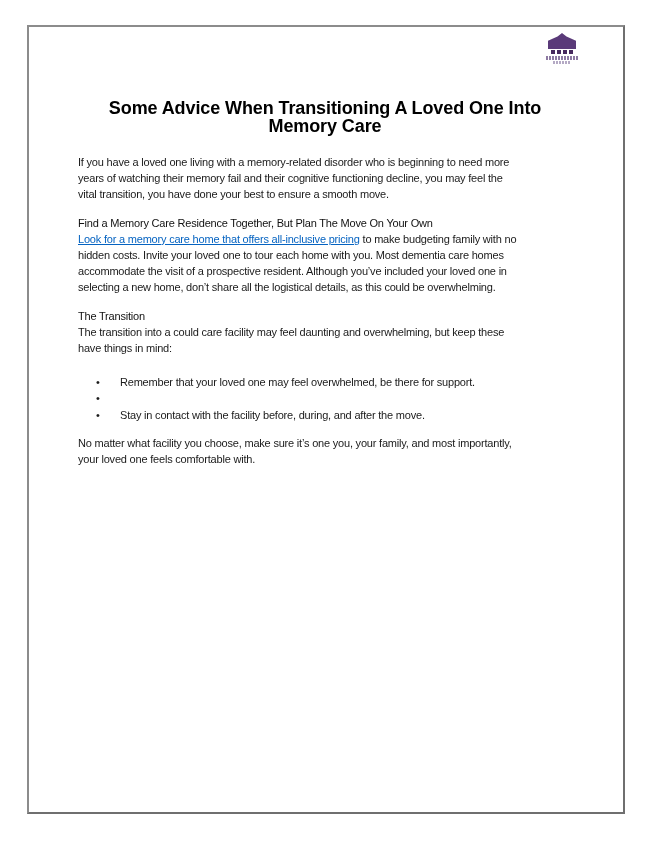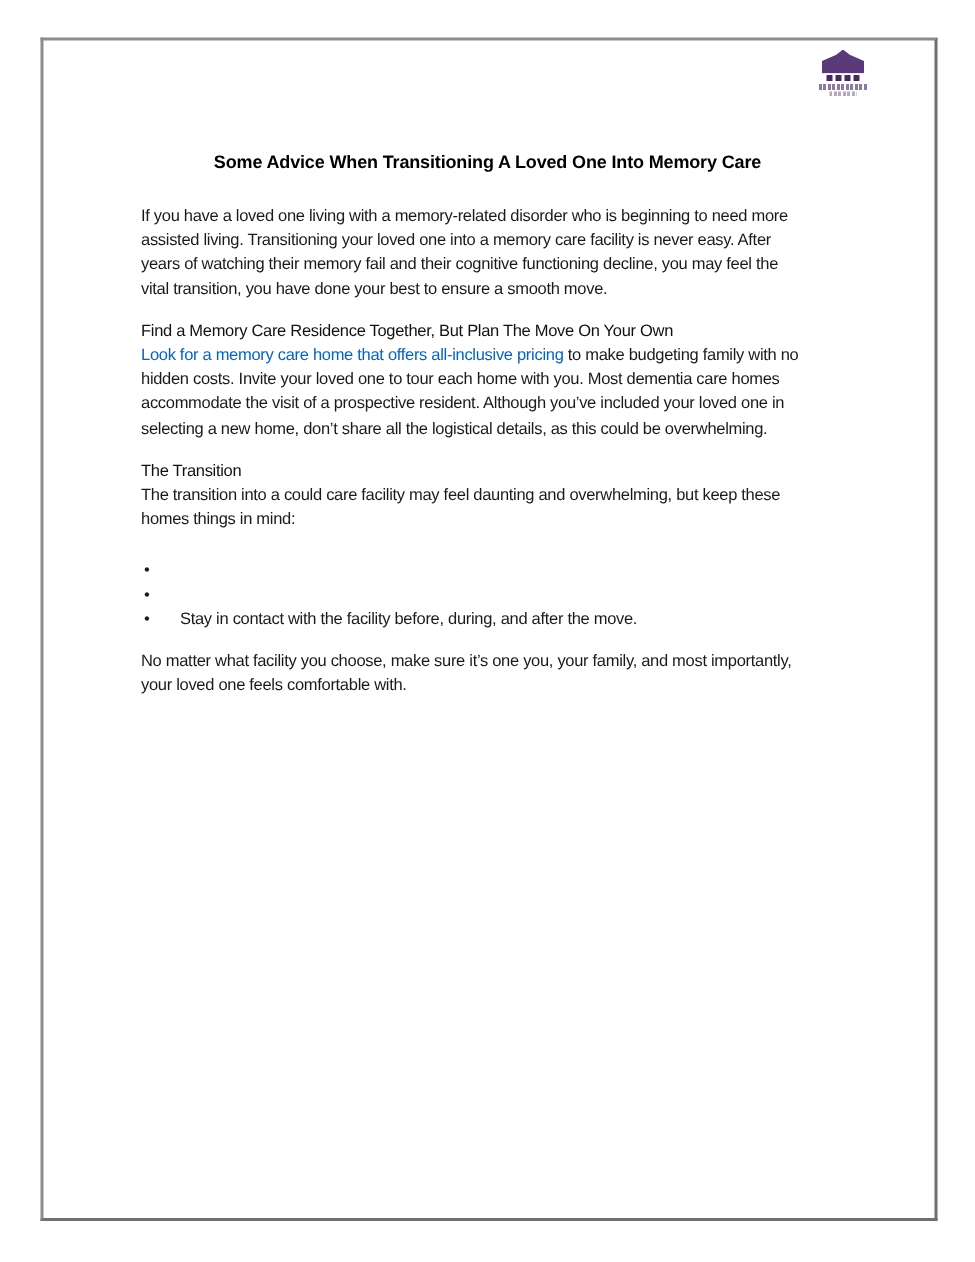--- a/index.html
+++ b/index.html
@@ -21,26 +21,26 @@
   .logo-windows i{width:4px;height:4px;background:#46295e;display:block;}
   .logo-caption{margin:2px auto 0 auto;width:32px;height:4px;
     background:repeating-linear-gradient(90deg,#7a6392 0 2px,rgba(0,0,0,0) 2px 3px);
     filter:blur(0.3px);opacity:.85;}
   .logo-caption2{margin:1px auto 0 auto;width:18px;height:2.5px;
     background:repeating-linear-gradient(90deg,#b4a9c4 0 2px,rgba(0,0,0,0) 2px 3px);
     filter:blur(0.3px);}
   
   .content{position:absolute;left:78px;top:99px;width:494px;
     font-size:11px;line-height:16.2px;letter-spacing:-0.2px;}
-  .doc-title{font-size:12px;font-weight:bold;text-align:center;color:#000;
+  .doc-title{font-size:18px;font-weight:bold;text-align:center;color:#000;
     line-height:18px;margin:0 0 19px 0;letter-spacing:-0.1px;}
-  .para{margin:0 0 12px 16px;}
+  .para{margin:0 0 12px 0;}
   .ln{white-space:pre;min-height:16.2px;}
   .heading{font-weight:normal;color:#111;}
-  a.link{color:#0563C1;cursor:pointer;}
+  a.link{color:#0563C1;text-decoration:underline;cursor:pointer;}
   .bullets{margin:18px 0 12px 0;}
   .bullet-row{display:flex;white-space:pre;min-height:16.2px;}
   .bullet-dot{flex:0 0 42px;box-sizing:border-box;padding-left:18px;font-size:11px;}
 </style>
 </head>
 <body>
 
 <div class="page-border"></div>
 
 <div class="logo">
@@ -54,42 +54,41 @@
   <div class="logo-caption"></div>
   <div class="logo-caption2"></div>
 </div>
 
 <div class="content">
 
   <div class="doc-title">Some Advice When Transitioning A Loved One Into Memory Care</div>
 
   <div class="para">
     <div class="ln">If you have a loved one living with a memory-related disorder who is beginning to need more</div>
-    <div class="ln">assisted living. Transitioning your loved one into a memory care facility is never easy. After</div>
     <div class="ln">years of watching their memory fail and their cognitive functioning decline, you may feel the</div>
     <div class="ln">vital transition, you have done your best to ensure a smooth move.</div>
   </div>
 
   <div class="para">
     <div class="ln heading">Find a Memory Care Residence Together, But Plan The Move On Your Own</div>
     <div class="ln"><a class="link">Look for a memory care home that offers all-inclusive pricing</a><span> to make budgeting family with no</span></div>
     <div class="ln">hidden costs. Invite your loved one to tour each home with you. Most dementia care homes</div>
     <div class="ln">accommodate the visit of a prospective resident. Although you’ve included your loved one in</div>
     <div class="ln">selecting a new home, don’t share all the logistical details, as this could be overwhelming.</div>
   </div>
 
   <div class="para">
     <div class="ln heading">The Transition</div>
     <div class="ln">The transition into a could care facility may feel daunting and overwhelming, but keep these</div>
-    <div class="ln">homes things in mind:</div>
+    <div class="ln">have things in mind:</div>
   </div>
 
   <div class="bullets">
     <div class="bullet-row">
-      <span class="bullet-dot">•</span>
+      <span class="bullet-dot">•</span><span>Remember that your loved one may feel overwhelmed, be there for support.</span>
     </div>
     <div class="bullet-row">
       <span class="bullet-dot">•</span>
     </div>
     <div class="bullet-row">
       <span class="bullet-dot">•</span><span>Stay in contact with the facility before, during, and after the move.</span>
     </div>
   </div>
 
   <div class="para">

